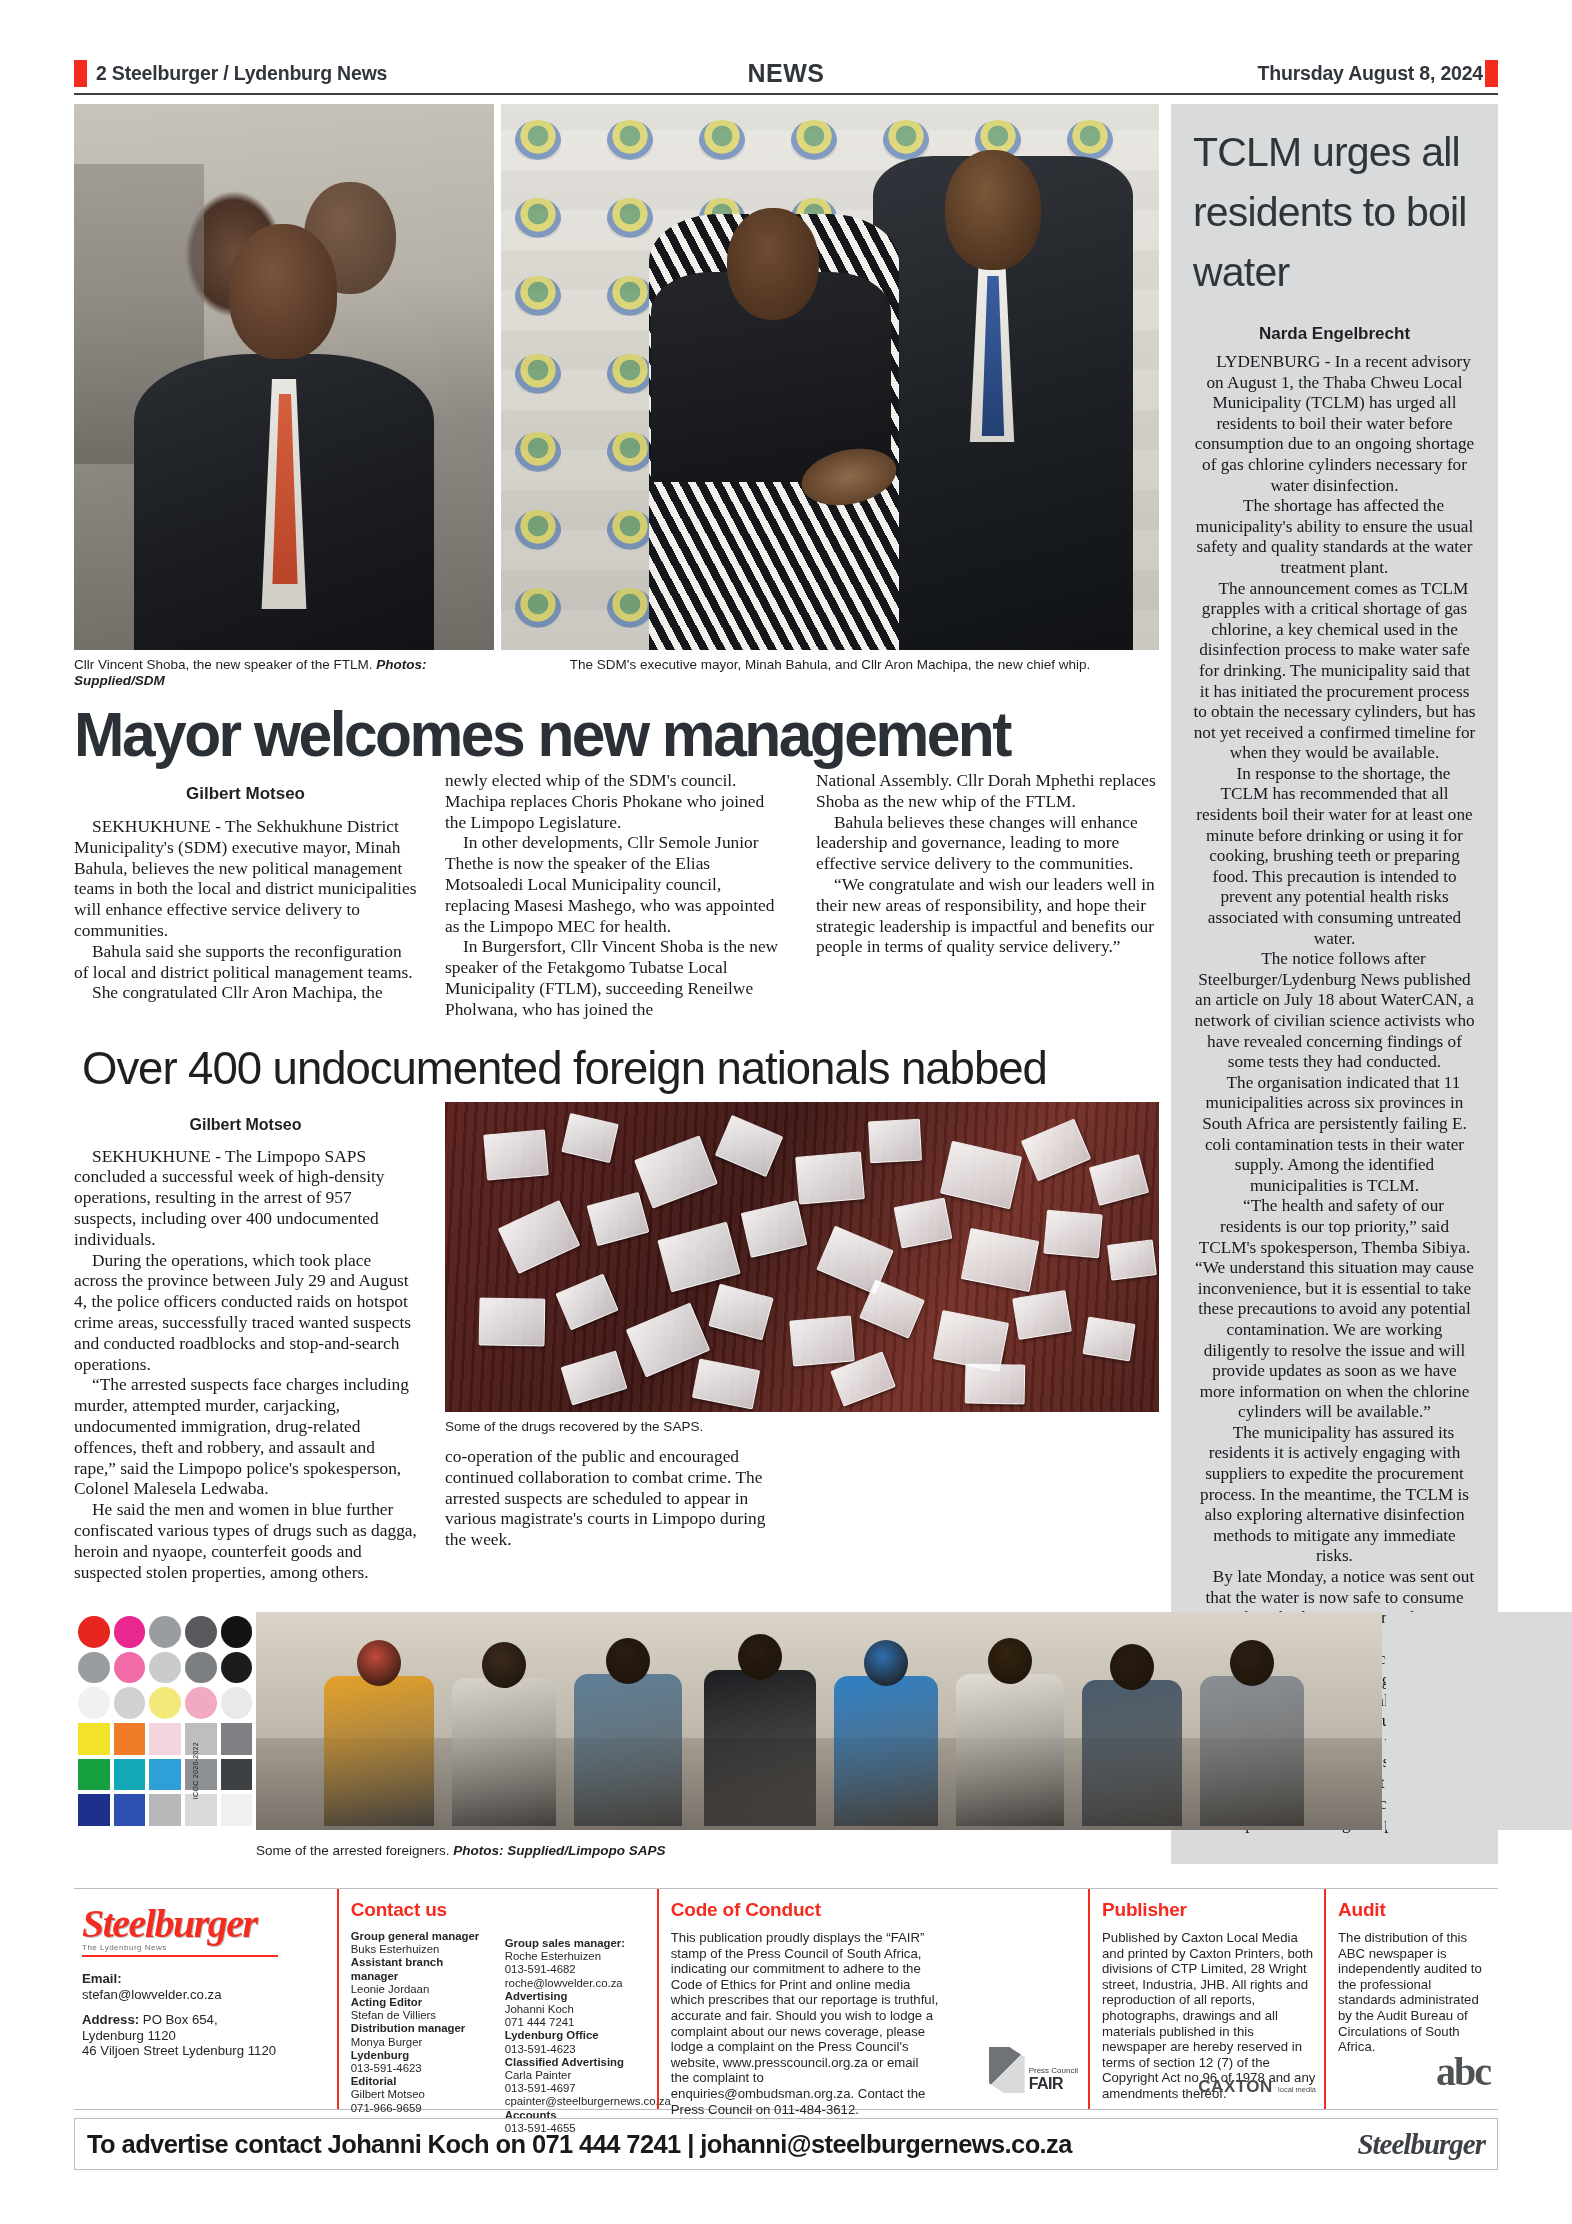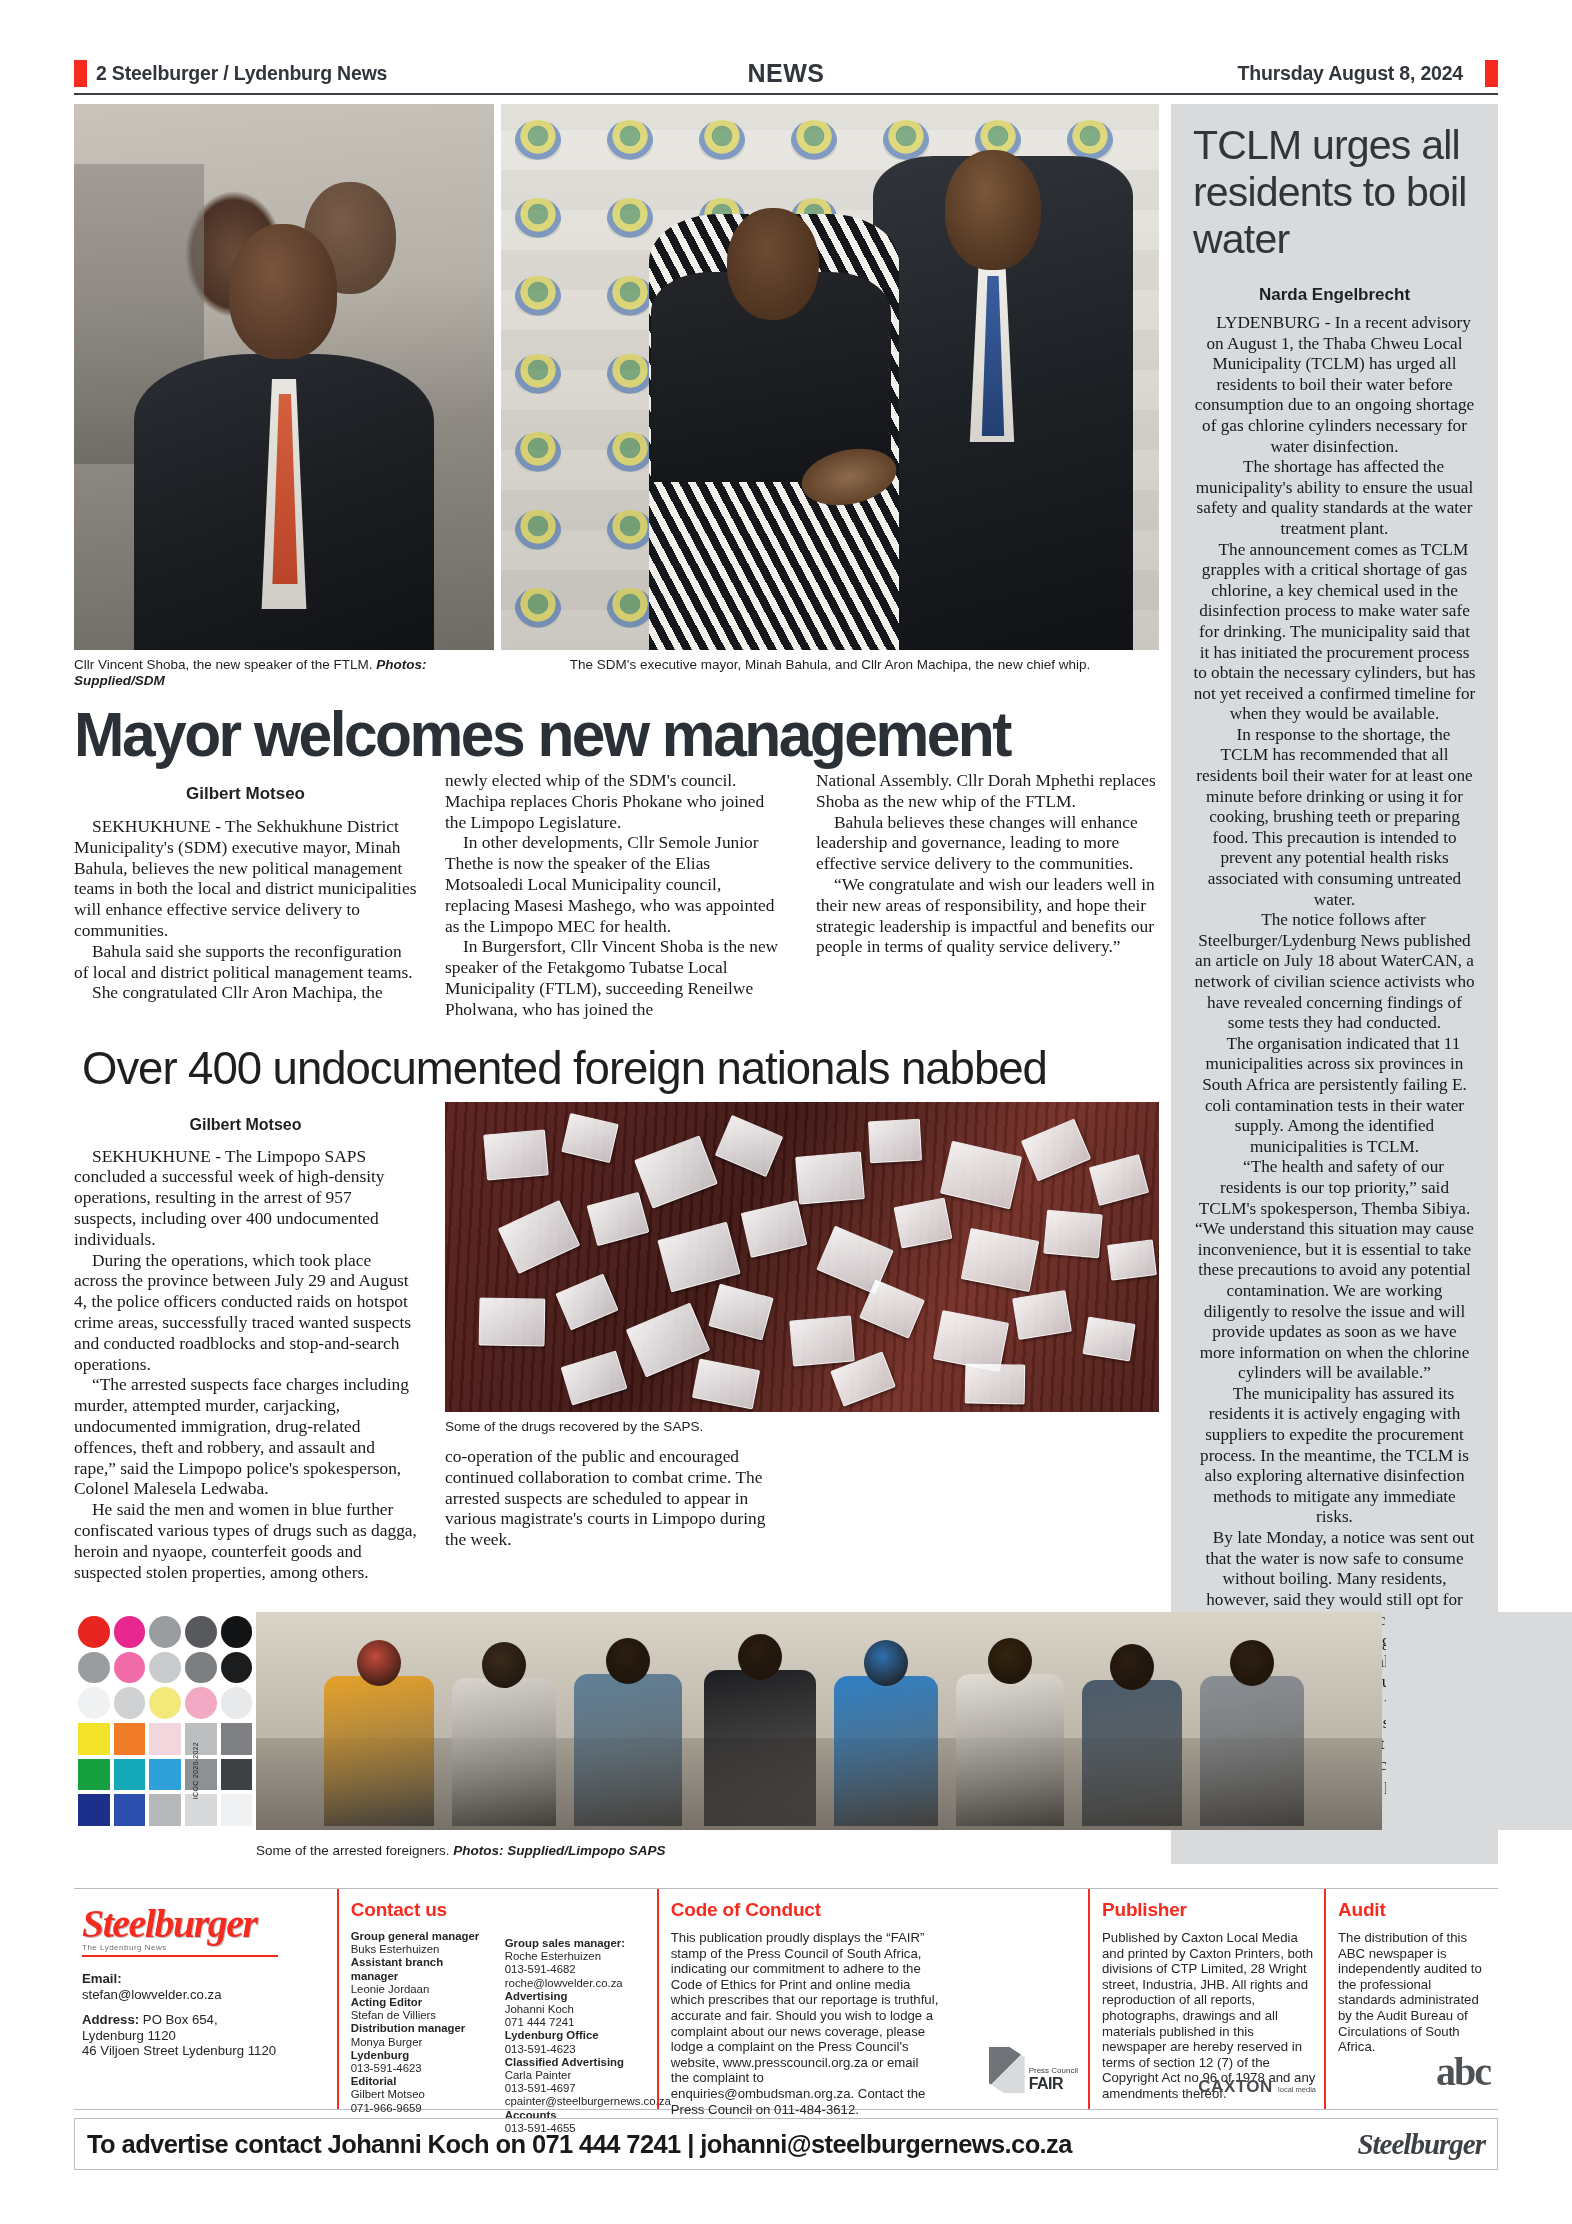--- a/index.html
+++ b/index.html
@@ -40,21 +40,21 @@
   .mast-center {
     position: absolute; left: 0; right: 0; text-align: center;
     font-size: 25px; font-weight: bold; color: #31363c;
     letter-spacing: 0.5px;
   }
   .mast-right-wrap {
     margin-left: auto; display: flex; align-items: center;
   }
   .mast-right {
     font-size: 19.5px; font-weight: bold; color: #31363c;
-    margin-right: 22px; letter-spacing: -0.2px;
+    margin-right: 2px; letter-spacing: -0.2px;
   }
 
   
   .content { position: absolute; left: 74px; top: 104px; width: 1424px; }
 
   .main-col { position: absolute; left: 0; top: 0; width: 1085px; }
   .side-col {
     position: absolute; left: 1097px; top: 0;
     width: 327px; height: 1760px;
     background: #d8dadc;
@@ -130,21 +130,21 @@
     position: relative; overflow: hidden;
   }
   .art2-bottom { display: flex; gap: 28px; width: 1085px; margin-top: 12px; }
   .art2-bottom .col { width: 343px; }
 
   
   .side-title {
     font-family: "Liberation Sans", sans-serif;
     font-weight: normal;
     font-size: 41px;
-    line-height: 47px;
+    line-height: 60px;
     color: #303538;
     letter-spacing: -0.8px;
   }
   .side-byline {
     font-size: 17px; font-weight: bold; color: #1d1f21;
     text-align: center; margin: 22px 0 8px 0;
   }
   .side-body {
     font-family: "Liberation Serif", serif;
     font-size: 17.2px;

